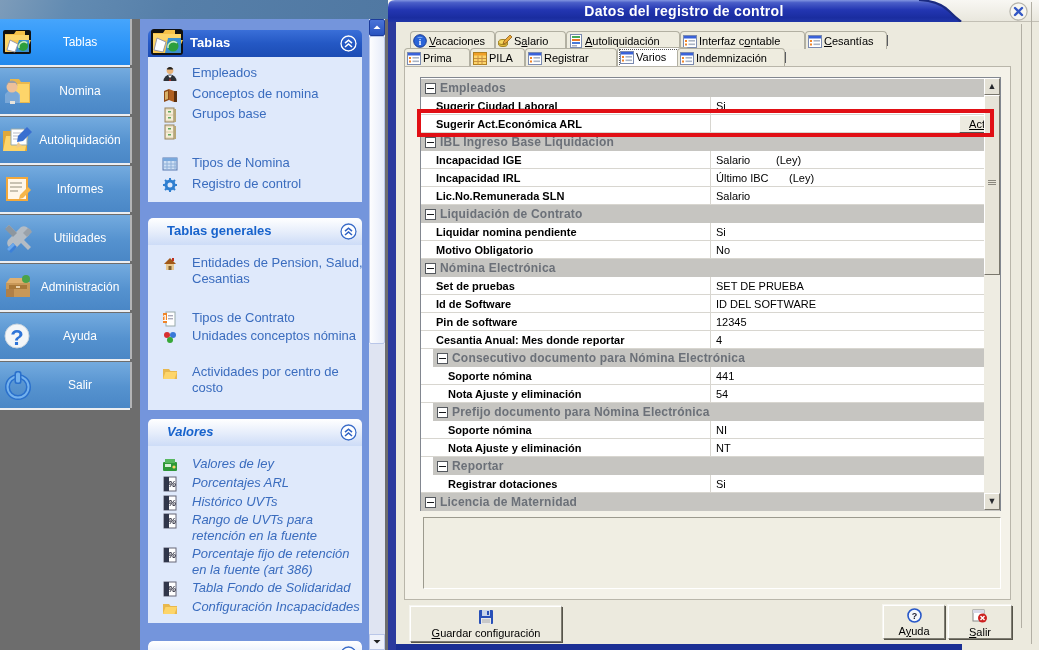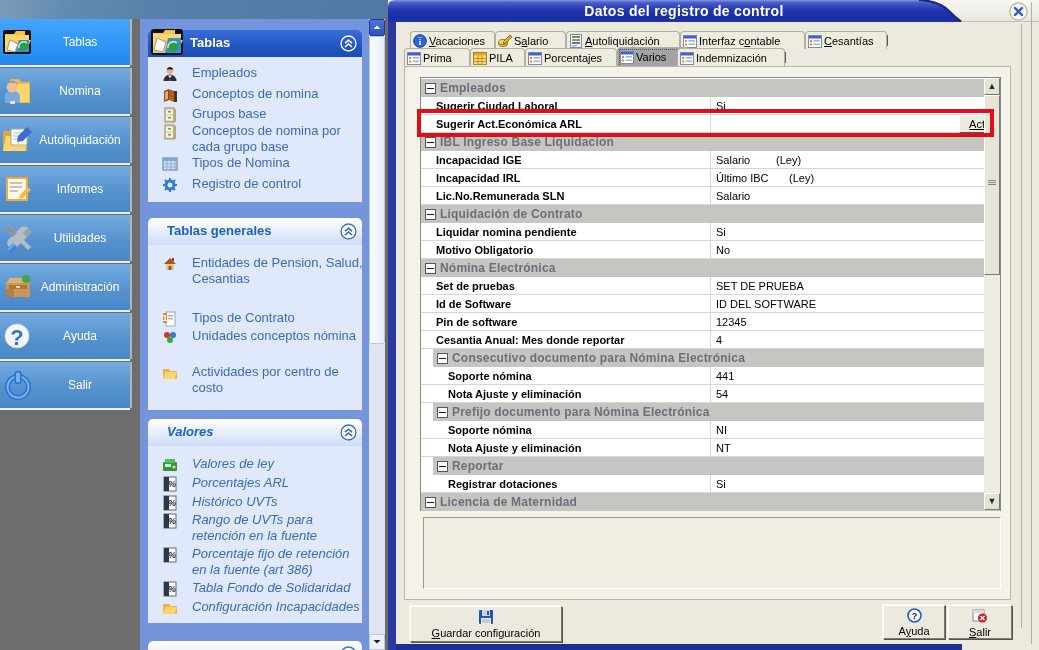--- a/index.html
+++ b/index.html
@@ -218,24 +218,20 @@
       </div>
   <div class="item" style="top:66px">
         <svg class="ic" width="16" height="16" viewBox="0 0 16 16">
           <rect x="3" y="1" width="9" height="14" fill="#e8dcc0" stroke="#98845c"></rect>
           <rect x="4" y="3" width="7" height="4" fill="#f6eed8"></rect>
           <rect x="4" y="9" width="7" height="4" fill="#f6eed8"></rect>
           <rect x="6" y="4" width="3" height="1.5" fill="#60a860"></rect>
           <rect x="6" y="10" width="3" height="1.5" fill="#60a860"></rect>
           <rect x="12" y="2" width="2" height="13" fill="#b8a878"></rect>
         </svg>
-        <span class="tx">
-          <span class="l">Conceptos de nomina por</span>
-          <span class="l">cada grupo base</span>
-        </span>
       </div>
   <div class="item" style="top:98px">
         <svg class="ic" width="16" height="16" viewBox="0 0 16 16">
           <rect x="1" y="2" width="14" height="12" fill="#cfe0f4" stroke="#5a7ab0"></rect>
           <rect x="1" y="2" width="14" height="3" fill="#7aa8dc"></rect>
           <path d="M5 5 v9 M9 5 v9 M13 5 v9 M1 8 h14 M1 11 h14" stroke="#8fb0d8" stroke-width="1"></path>
         </svg>
         <span class="tx">Tipos de Nomina</span>
       </div>
   <div class="item" style="top:119px">
@@ -488,23 +484,23 @@
 <div class="tab" style="left:470px;top:48px;width:55px;height:19px;">
  <svg width="14" height="14" style="top:2px">
       <use href="#ic-pila"></use>
     </svg>
  <div class="tx" style="top:3px">PILA</div>
   </div>
 <div class="tab" style="left:525px;top:48px;width:92px;height:19px;">
  <svg width="14" height="14" style="top:2px">
       <use href="#ic-list"></use>
     </svg>
- <div class="tx" style="top:3px">Porcentajes</div>
-  </div>
-<div class="tab sel" style="left:617px;top:47px;width:72px;height:20px;background:#a3a3a3;">
+ <div class="tx" style="top:3px">Registrar</div>
+  </div>
+<div class="tab sel" style="left:617px;top:47px;width:72px;height:20px;background:#ffffff;">
  <svg width="14" height="14" style="top:2px">
       <use href="#ic-list"></use>
     </svg>
  <div class="tx" style="top:3px">Varios</div>
  <div style="position:absolute;left:1px;top:1px;right:1px;bottom:0;border:1px dotted #555;border-bottom:none"></div>
   </div>
 <div class="tab" style="left:677px;top:48px;width:108px;height:19px;">
  <svg width="14" height="14" style="top:2px">
       <use href="#ic-list"></use>
     </svg>

